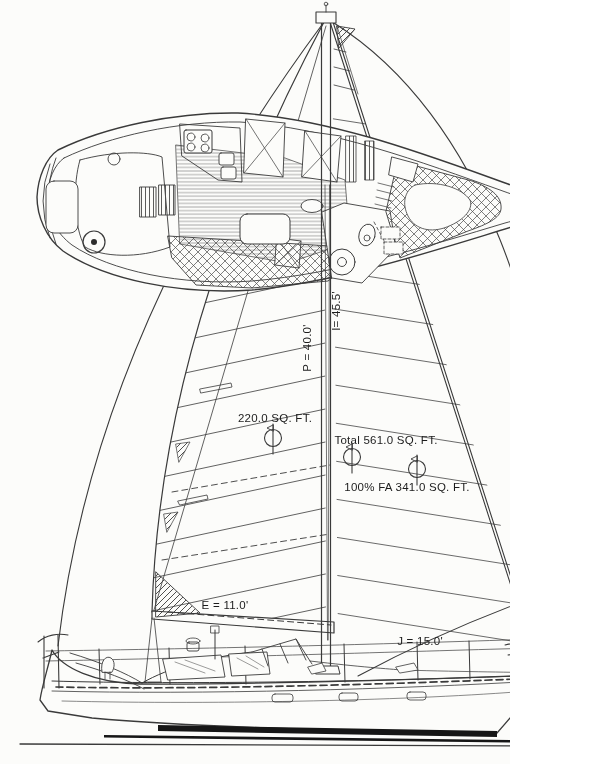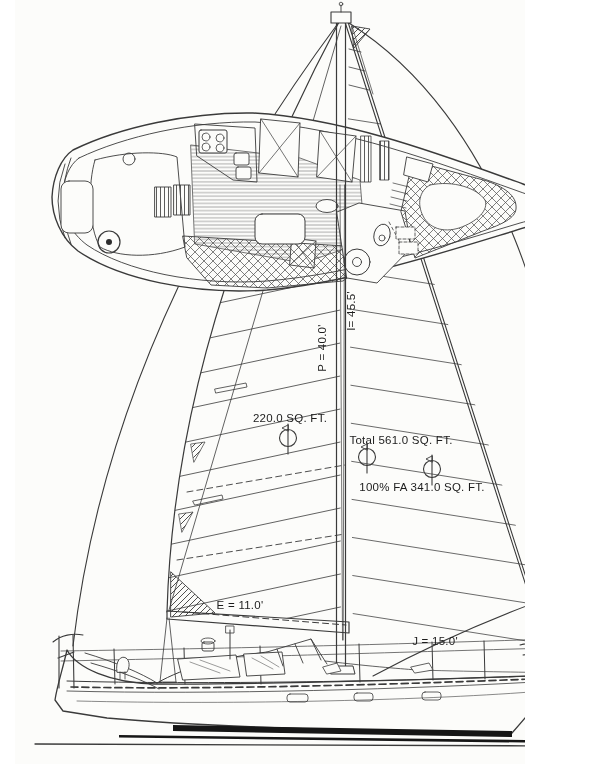--- a/index.html
+++ b/index.html
@@ -1,16 +1,16 @@
 <!DOCTYPE html>
 <html style="--paper: #fcfcfa; --ink: #3a3a3a;"><head>
 <meta charset="utf-8">
 <style>
   html,body{margin:0;padding:0;background:#ffffff;}
-  .wrap{width:510px;height:764px;position:relative;background:var(--paper,#fcfcfa);overflow:hidden;margin-left:15px;}
+  .wrap{width:510px;height:764px;position:relative;background:var(--paper,#fcfcfa);overflow:hidden;}
   svg{display:block;}
   .s{stroke:var(--ink,#353535);fill:none;stroke-linecap:round;stroke-linejoin:round;}
   .lbl{font-family:"Liberation Sans","DejaVu Sans",sans-serif;font-size:11.5px;fill:#1c1c1c;letter-spacing:.25px;}
 </style>
 </head>
 <body>
 
 <div class="wrap">
 <svg width="600" height="764" viewBox="0 0 600 764">
   <defs>

